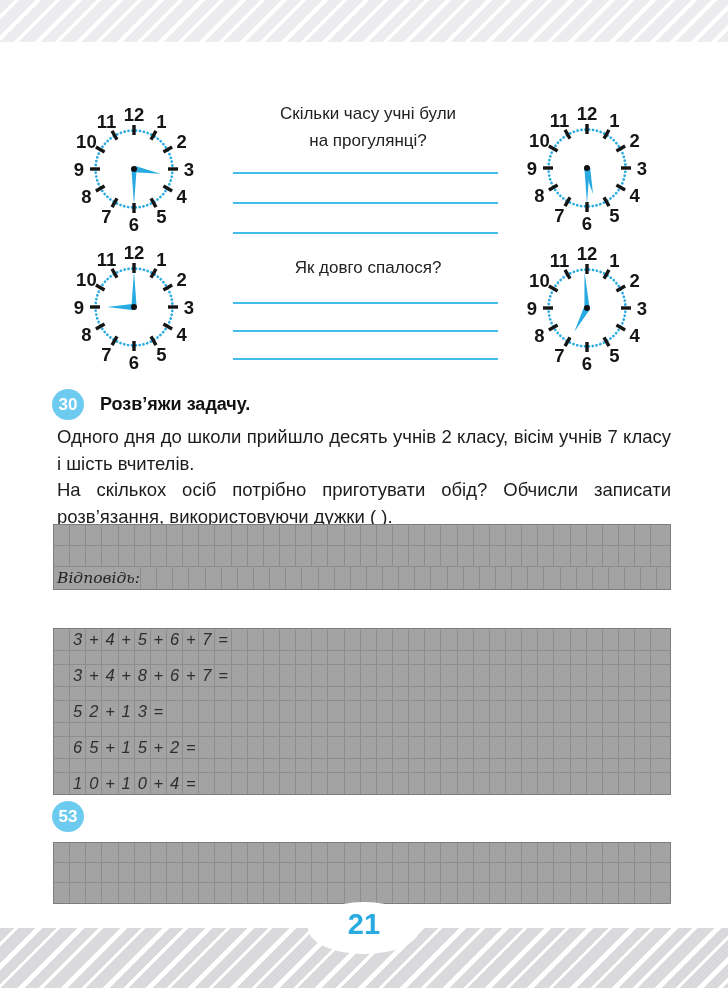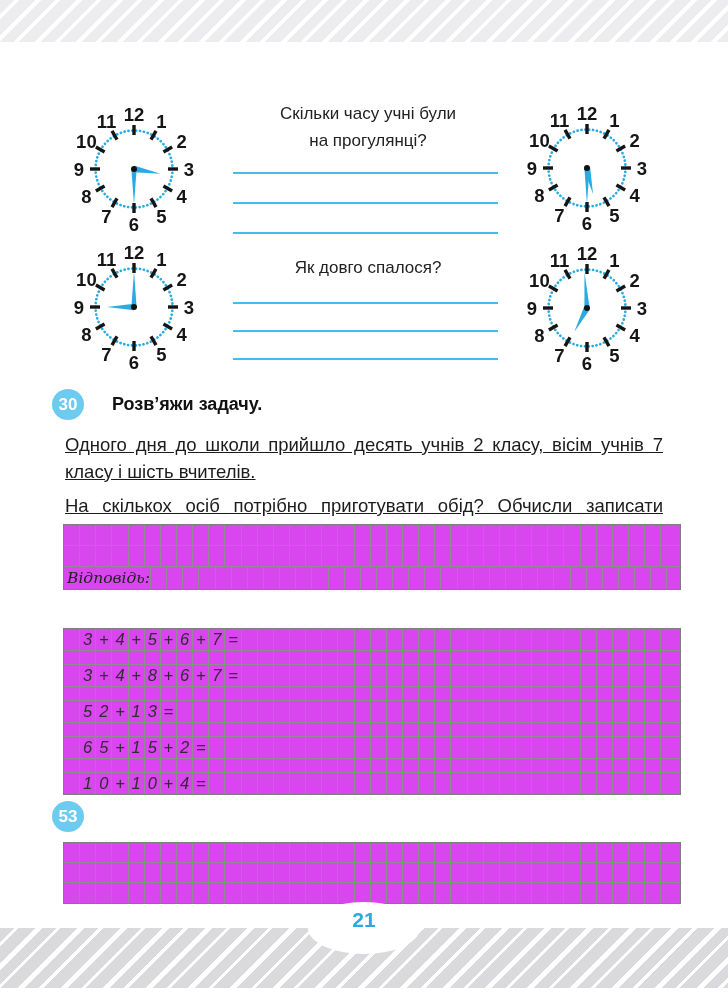--- a/index.html
+++ b/index.html
@@ -10,40 +10,40 @@
     background:repeating-linear-gradient(135deg,rgba(214,214,219,.45) 0 10px,#fff 10px 14px,
                rgba(214,214,219,.45) 14px 25px,#fff 25px 29px);}
   .band-bottom{top:928px;height:60px;
     background:repeating-linear-gradient(135deg,#dadadd 0 10px,#fff 10px 13px,
                #dadadd 13px 25px,#fff 25px 30px);}
   .clock{position:absolute;width:132px;height:132px;}
   .q{position:absolute;text-align:center;font-size:17px;line-height:27px;color:#222;}
   .q1{left:226px;top:100px;width:284px;}
   .q2{left:226px;top:254px;width:284px;}
   .rule{position:absolute;left:233px;width:265px;height:2px;background:var(--rule,#45bdea);}
-  .task-header{position:absolute;left:52px;display:flex;align-items:center;gap:28px;}
+  .task-header{position:absolute;left:52px;display:flex;align-items:center;gap:16px;}
   .badge{width:32px;height:31px;border-radius:50%;background:var(--badge,#6ecbf0);
          color:#fff;font-weight:bold;font-size:17px;display:flex;align-items:center;
          justify-content:center;flex:0 0 auto;}
   .task-title{font-weight:bold;font-size:18px;color:#111;}
   .body-text{position:absolute;left:57px;width:614px;font-size:18.5px;line-height:26.5px;
              text-align:justify;color:#1c1c1e;}
-  .body-text p{margin:8px;text-decoration:underline;}
-  .grid{position:absolute;left:63px;border:1.4px solid #7d7d7d;background:#d946ef;}
+  .body-text p{margin:0;}
+  .grid{position:absolute;left:53px;border:1.4px solid #7d7d7d;background:#a3a3a3;}
   .grow{display:flex;}
   .grow + .grow{border-top:1px solid var(--gridline,#8d8d8d);}
   .gcell{flex:0 0 16.15px;box-sizing:border-box;border-right:1px solid var(--gridline,#8d8d8d);
          display:flex;align-items:center;justify-content:center;overflow:visible;}
   .gcell:last-child{border-right:none;}
   .gexpr{font-style:italic;font-size:16.5px;color:#2e2e2e;}
   .glabel{flex:0 0 80.75px;justify-content:flex-start;padding-left:3px;white-space:nowrap;
           font-family:"DejaVu Serif",serif;font-style:italic;font-size:15.5px;color:#222;}
   .notch{position:absolute;left:308px;top:902px;width:112px;height:52px;border-radius:50%;
          background:#fff;}
-  .pagenum{position:absolute;left:0;right:0;top:908px;text-align:center;font-size:21px;
+  .pagenum{position:absolute;left:0;right:0;top:908px;text-align:center;font-size:29px;
            font-weight:bold;color:var(--accent,#29abe2);}
 </style>
 </head>
 <body>
 
 <div class="sheet">
 
   <div class="band band-top"></div>
 
   <svg class="clock" style="left:68px;top:103px" viewBox="-66 -66 132 132">

